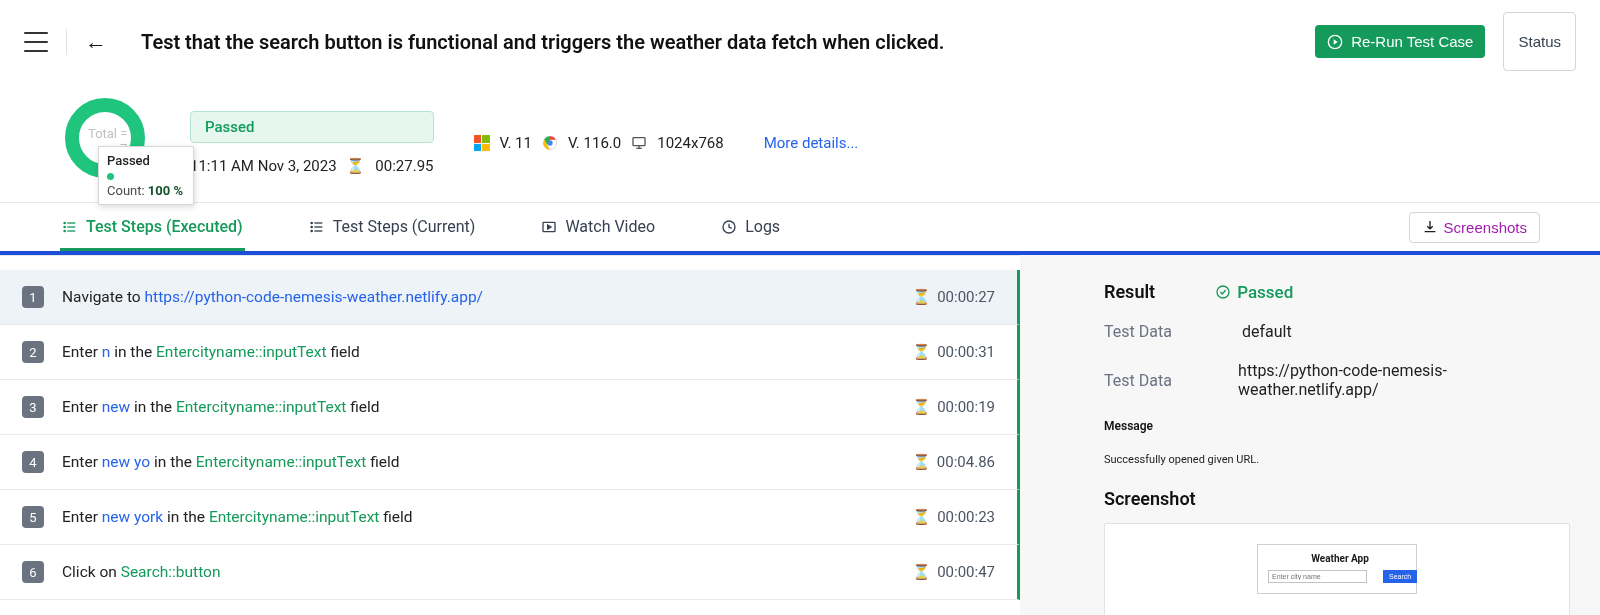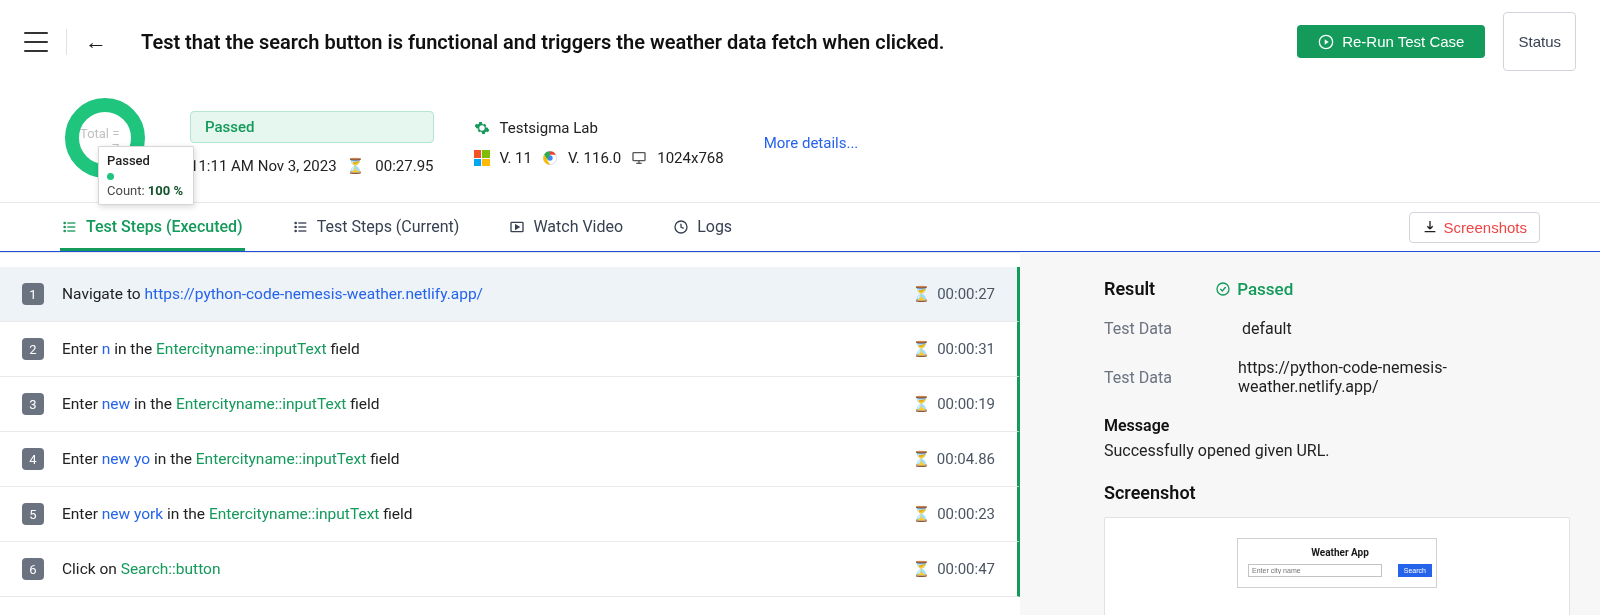--- a/index.html
+++ b/index.html
@@ -49,21 +49,21 @@
   font-weight: 600;
   flex: 1;
   color: #111;
   margin-left: 16px;
 }
 .rerun-btn {
   background: #149a5a;
   color: #fff;
   border: none;
   border-radius: 4px;
-  padding: 8px 21px;
+  padding: 8px 12px;
   font-size: 15px;
   font-weight: 500;
   cursor: pointer;
   display: flex;
   align-items: center;
   gap: 8px;
 }
 .status-btn {
   background: #fff;
   border: 1px solid #d1d5db;
@@ -115,21 +115,21 @@
   width: 7px;
   height: 7px;
   background: #1fc47d;
   border-radius: 50%;
   margin-right: 4px;
 }
 .tooltip .tt-count b { font-weight: 700; color: #14532d; }
 .donut-total {
   position: absolute;
   top: 28px;
-  left: 20px;
+  left: 28px;
   color: #c0c0c0;
   font-size: 13px;
   text-align: right;
 }
 .passed-badge {
   background: #e6f7ef;
   border: 1px solid #b3e5cf;
   color: #149a5a;
   border-radius: 4px;
   padding: 6px 14px;
@@ -164,23 +164,23 @@
   color: #2563eb;
   font-size: 15px;
   cursor: pointer;
   align-self: center;
 }
 
 
 .tabs-bar {
   display: flex;
   align-items: center;
-  gap: 46px;
+  gap: 62px;
   padding: 0 60px;
-  border-bottom: 1px solid #1d4ed8;
+  border-bottom: 4px solid #1d4ed8;
   font-size: 16px;
 }
 .tab {
   display: flex;
   align-items: center;
   gap: 8px;
   padding: 14px 2px 12px 2px;
   cursor: pointer;
   color: #374151;
   border-bottom: 3px solid transparent;
@@ -190,21 +190,21 @@
   border-bottom-color: #149a5a;
   font-weight: 500;
 }
 .tabs-spacer { flex: 1; }
 .screenshots-btn {
   background: #fff;
   border: 1px solid #d1d5db;
   border-radius: 4px;
   padding: 6px 12px;
   font-size: 15px;
-  color: #ef4444;
+  color: #a21caf;
   cursor: pointer;
   display: flex;
   align-items: center;
   gap: 6px;
   margin: 6px 0;
 }
 
 
 .content {
   display: flex;
@@ -268,35 +268,35 @@
   font-size: 15px;
   color: #555;
 }
 
 
 .detail-row { display: flex; align-items: center; gap: 60px; margin-bottom: 20px; font-size: 16px; }
 .detail-label { color: #6b7280; width: 78px; }
 .detail-value { color: #1f1f1f; }
 .result-title { font-weight: 600; font-size: 18px; color: #111; }
 .passed-text { color: #149a5a; font-size: 17px; font-weight: 500; display: flex; align-items: center; gap: 6px; }
-.msg-title { font-weight: 600; font-size: 16px; color: #111; margin-top: 8px; margin-bottom: 6px; }
-.msg-body { font-size: 16px; color: #222; margin-bottom: 22px; }
+.msg-title { font-weight: 600; font-size: 12px; color: #111; margin-top: 8px; margin-bottom: 20px; }
+.msg-body { font-size: 11px; color: #222; margin-bottom: 22px; }
 .scr-title { font-weight: 600; font-size: 18px; color: #111; margin-bottom: 14px; }
 .scr-box {
   background: #fff;
   border: 1px solid #e2e2e2;
   border-radius: 2px;
   padding: 20px;
   height: 140px;
   display: flex;
   align-items: flex-start;
   justify-content: center;
 }
 .mock-app {
-  width: 200px;
+  width: 160px;
   border: 1px solid #d0d0d0;
   padding: 8px 4px 10px 10px;
   text-align: center;
 }
 .mock-app .ma-title { font-weight: 700; font-size: 10px; margin-bottom: 6px; }
 .mock-app .ma-row { display: flex; gap: 16px; }
 .mock-app input {
   flex: 1;
   font-size: 7px;
   padding: 2px 3px;
@@ -357,26 +357,20 @@
   <div class="time-block">
     <span class="passed-badge">Passed</span>
     <div class="time-row">
       <span>11:11 AM Nov 3, 2023</span>
       <span class="hourglass">⏳</span>
       <span>00:27.95</span>
     </div>
   </div>
 
   <div class="env-block">
-    <div class="env-row">
-      <svg class="icon-sm" viewBox="0 0 24 24" fill="#149a5a">
-          <path d="M12 8a4 4 0 100 8 4 4 0 000-8zm9 4a7 7 0 01-.1 1.1l2.1 1.6-2 3.5-2.5-1a7 7 0 01-1.9 1.1l-.4 2.7h-4l-.4-2.7a7 7 0 01-1.9-1.1l-2.5 1-2-3.5 2.1-1.6A7 7 0 013 12a7 7 0 01.1-1.1L1 9.3l2-3.5 2.5 1A7 7 0 017.4 5.7L7.8 3h4l.4 2.7a7 7 0 011.9 1.1l2.5-1 2 3.5-2.1 1.6A7 7 0 0121 12z"></path>
-        </svg>
-      <span>Testsigma Lab</span>
-    </div>
     <div class="env-row">
       <span class="icon-win">
           <span></span>
           <span></span>
           <span></span>
           <span></span>
         </span>
       <span>V. 11</span>
       <svg class="icon-sm" viewBox="0 0 24 24">
           <circle cx="12" cy="12" r="10" fill="#fff" stroke="#ccc"></circle>

